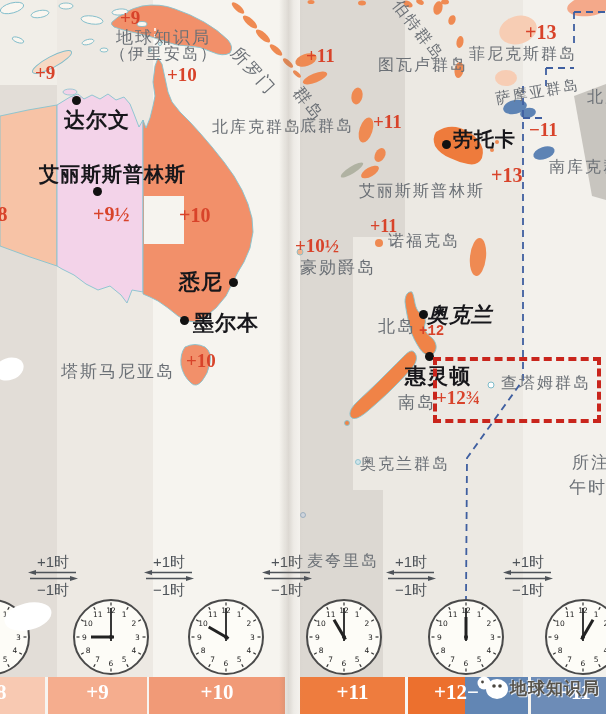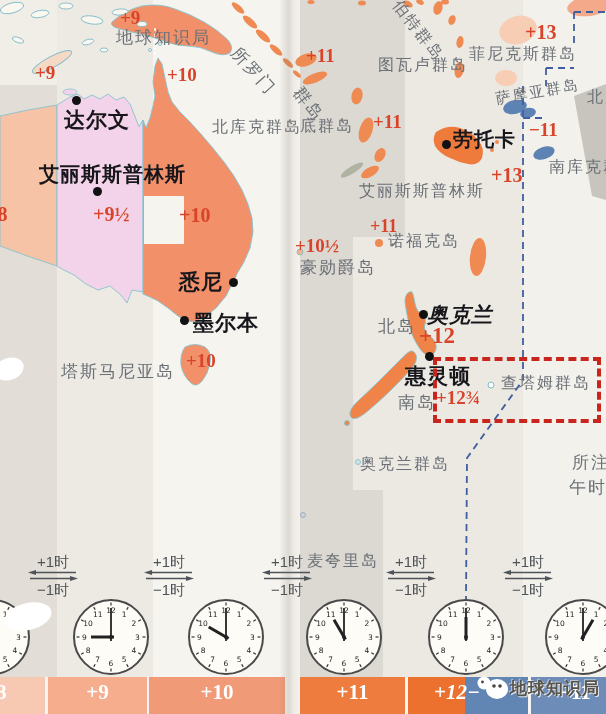--- a/index.html
+++ b/index.html
@@ -149,26 +149,27 @@
       <span class="lbl-zone" style="left: 35px; top: 62px; font-size: 19px;">+9</span>
       <span class="lbl-zone" style="left: 167px; top: 64px; font-size: 19px;">+10</span>
       <span class="lbl-zone" style="left: -14px; top: 203px; font-size: 20px;">+8</span>
       <span class="lbl-zone" style="left: 68px; top: 203px; font-size: 20px; margin-left: 25px;">+9½</span>
       <span class="lbl-zone" style="left: 179px; top: 204px; font-size: 20px;">+10</span>
       <span class="lbl-zone" style="left: 186px; top: 350px; font-size: 19px;">+10</span>
       <span class="lbl-zone" style="left: 306px; top: 45px; font-size: 19px;">+11</span>
       <span class="lbl-zone" style="left: 373px; top: 111px; font-size: 19px;">+11</span>
       <span class="lbl-zone" style="left: 370px; top: 216px; font-size: 18px;">+11</span>
       <span class="lbl-zone" style="left: 295px; top: 235px; font-size: 19px;">+10½</span>
-      <span class="lbl-zone" style="left: 419px; top: 323px; font-size: 23px;">+12</span>
+      <span class="lbl-zone" style="left: 419px; top: 323px; font-size: 14px; font-family: Liberation Mono, monospace;">+12</span>
       <span class="lbl-zone" style="left: 436px; top: 387px; font-size: 19px;">+12¾</span>
       <span class="lbl-zone" style="left: 525px; top: 21px; font-size: 20px;">+13</span>
       <span class="lbl-zone" style="left: 491px; top: 164px; font-size: 20px;">+13</span>
       <span class="lbl-zone" style="left: 529px; top: 119px; font-size: 19px;">−11</span>
       <span class="lbl-geo" style="left: 116px; top: 26px; font-size: 17px;">地球知识局</span>
+      <span class="lbl-geo" style="left: 110px; top: 44px; font-size: 16px;">（伊里安岛）</span>
       <span class="lbl-geo" style="left: 243px; top: 42px; font-size: 17px; transform: rotate(48deg);">所罗门</span>
       <span class="lbl-geo" style="left: 306px; top: 82px; font-size: 17px; transform: rotate(52deg);">群岛</span>
       <span class="lbl-geo" style="left: 212px; top: 117px; font-size: 16px;">北库克群岛</span>
       <span class="lbl-geo" style="left: 300px; top: 116px; font-size: 16px;">底群岛</span>
       <span class="lbl-geo" style="left: 378px; top: 55px; font-size: 16px;">图瓦卢群岛</span>
       <span class="lbl-geo" style="left: 404px; top: -4px; font-size: 16px; transform: rotate(52deg);">伯特群岛</span>
       <span class="lbl-geo" style="left: 469px; top: 44px; font-size: 16px;">菲尼克斯群岛</span>
       <span class="lbl-geo" style="left: 494px; top: 90px; font-size: 15px; transform: rotate(-10deg);">萨摩亚群岛</span>
       <span class="lbl-geo" style="left: 587px; top: 87px; font-size: 16px;">北库克群岛</span>
       <span class="lbl-geo" style="left: 549px; top: 157px; font-size: 16px;">南库克群岛</span>
@@ -436,21 +437,21 @@
       </div>
       <div class="seg" style="left: 48px; width: 99px; background: rgb(245, 173, 142);">
         <span class="bar-label" style="left: 50%; transform: translateX(-50%);">+9</span>
       </div>
       <div class="seg" style="left: 149px; width: 136px; background: rgb(241, 154, 119);">
         <span class="bar-label" style="left: 50%; transform: translateX(-50%);">+10</span>
       </div>
       <div class="seg" style="left: 300px; width: 105px; background: rgb(238, 124, 62);">
         <span class="bar-label" style="left: 50%; transform: translateX(-50%);">+11</span>
       </div>
-      <div class="seg" style="left: 408px; width: 120px; background: linear-gradient(90deg, rgb(236, 112, 46) 0px, rgb(236, 112, 46) 57px, rgb(98, 134, 180) 57px, rgb(98, 134, 180) 100%); font-style: italic;">
+      <div class="seg" style="left: 408px; width: 120px; background: linear-gradient(90deg, rgb(236, 112, 46) 0px, rgb(236, 112, 46) 57px, rgb(98, 134, 180) 57px, rgb(98, 134, 180) 100%);">
         <span class="bar-label" style="left: 26px;">+12−</span>
       </div>
       <div class="seg" style="left: 531px; width: 75px; background: rgb(109, 140, 183);">
         <span class="bar-label" style="left: 28px;">−11</span>
       </div>
     </div>
 
   <div id="fold"></div>
 
   <div id="watermark">

